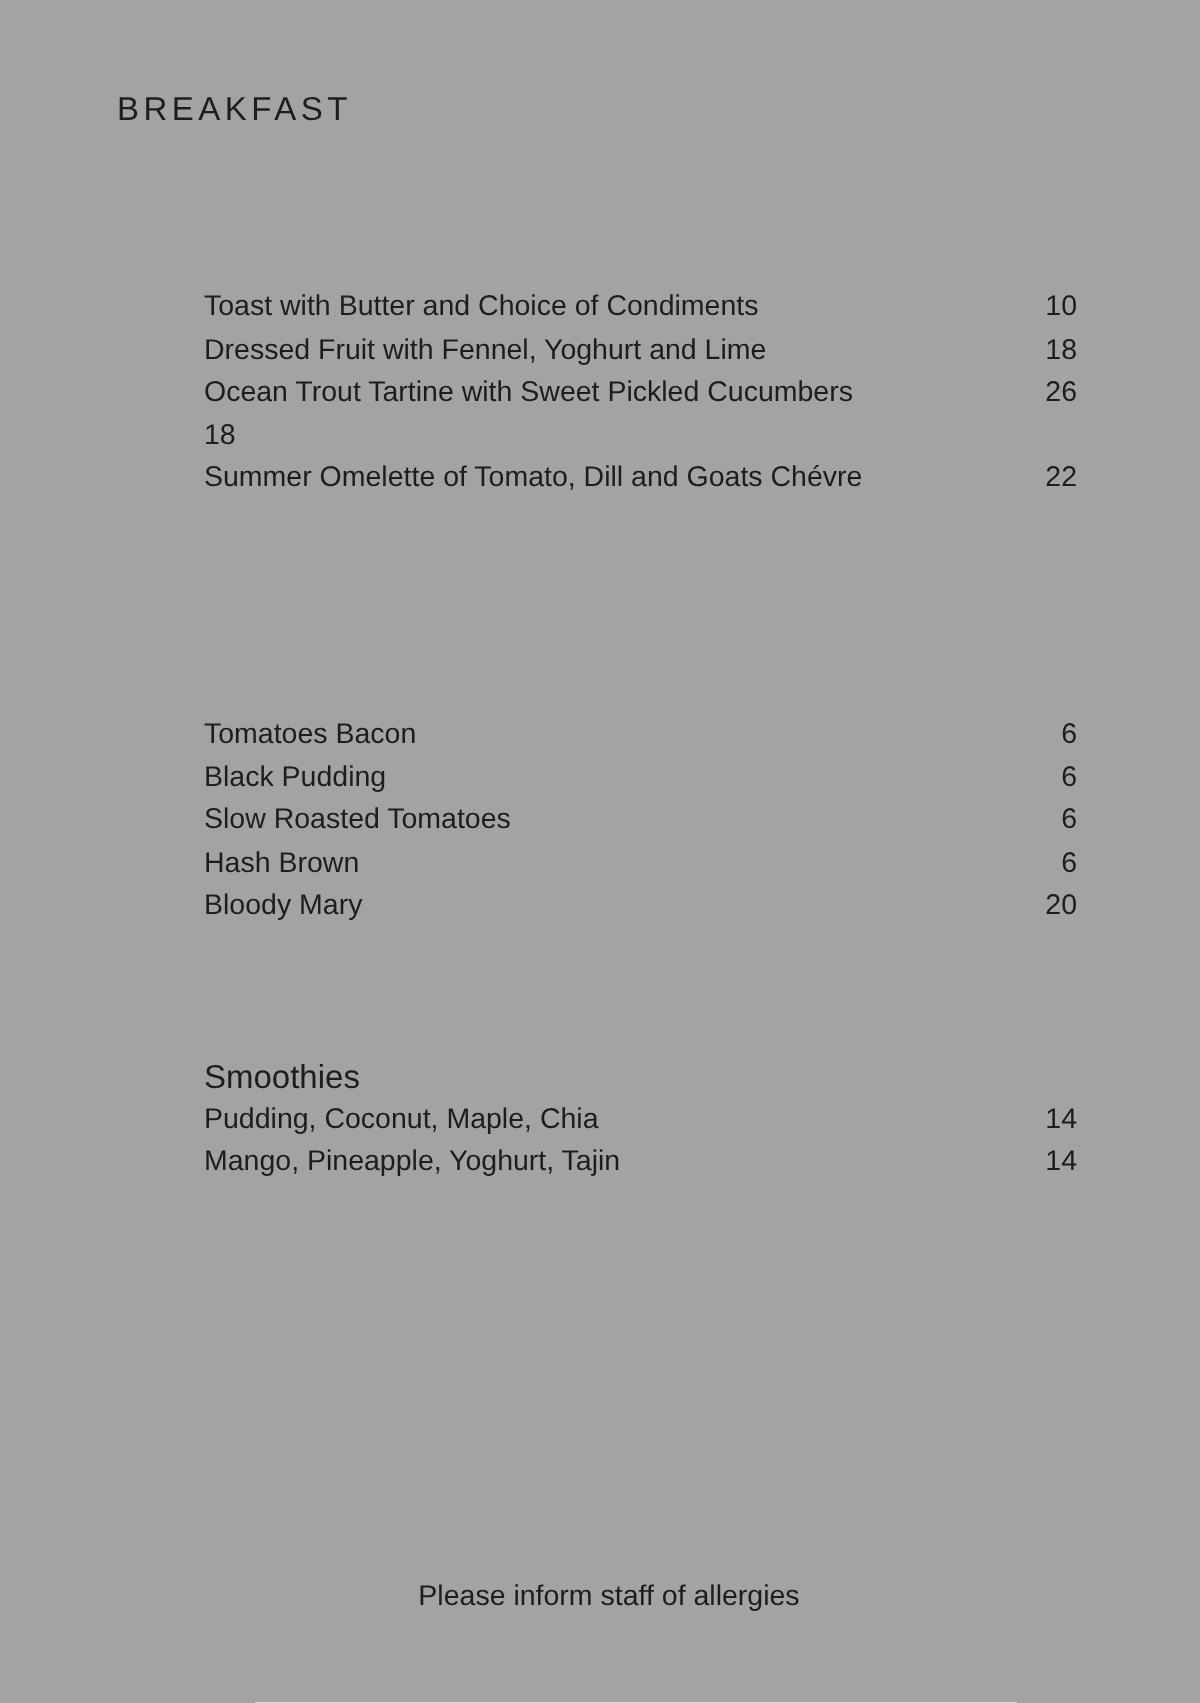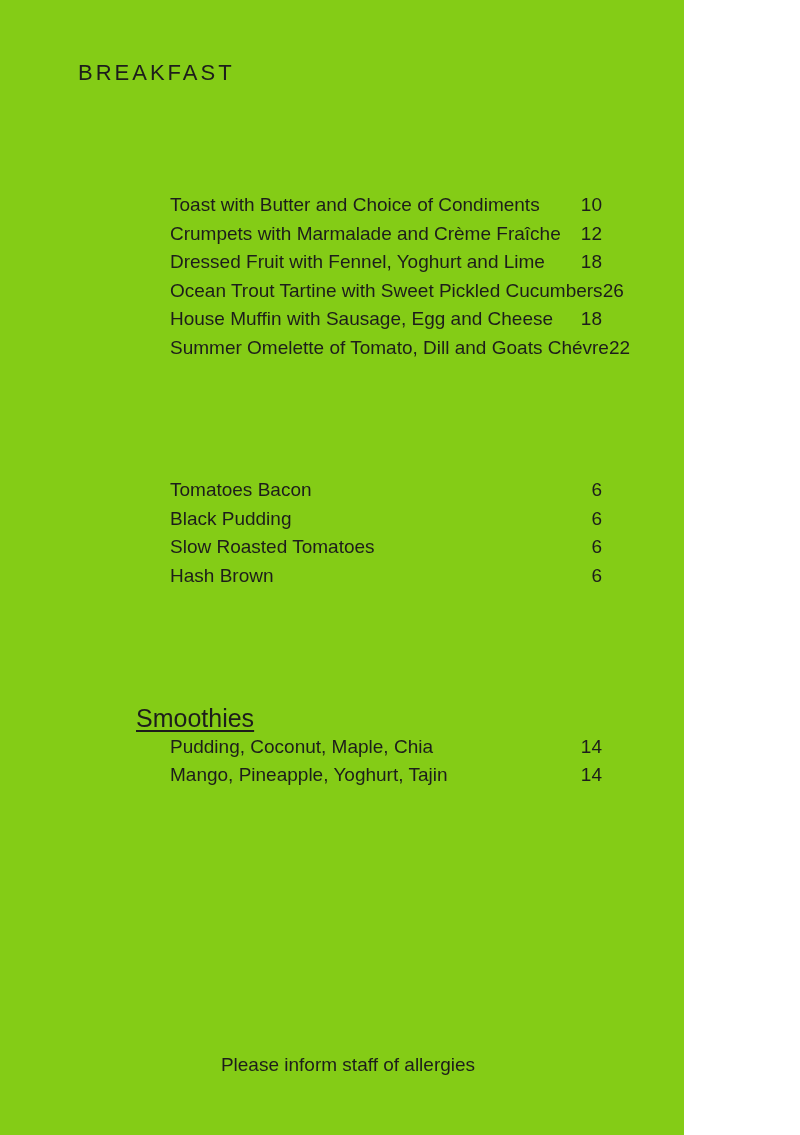--- a/index.html
+++ b/index.html
@@ -2,23 +2,23 @@
 <html><head>
 <meta charset="utf-8">
 <style>
   html, body {
     margin: 0;
     padding: 0;
     background: #ffffff;
   }
   .page {
     position: relative;
-    width: 684px;
+    width: 800px;
     height: 1135px;
-    background: #84cc16;
+    background: #a3a3a3;
     font-family: "Liberation Sans", "DejaVu Sans", sans-serif;
     color: #1d1d1b;
     overflow: hidden;
   }
   .title {
     position: absolute;
     left: 78px;
     top: 62px;
     margin: 0;
     font-size: 22px;
@@ -27,33 +27,31 @@
     line-height: 1;
     color: #1d1d1b;
   }
   .menu-section {
     position: absolute;
     left: 136px;
     right: 82px;
   }
   .section-heading {
     line-height: 28.5px;
-    font-size: 25px;
+    font-size: 22px;
     font-weight: 400;
-    text-decoration: underline;
     text-underline-offset: 3px;
     text-decoration-thickness: 1.5px;
   }
   .menu-row {
     display: flex;
     justify-content: space-between;
     align-items: baseline;
     line-height: 28.5px;
     font-size: 19px;
-    margin-left: 34px;
   }
   .item-name {
     white-space: nowrap;
   }
   .item-price {
     white-space: nowrap;
     text-align: right;
   }
   .footer {
     position: absolute;
@@ -72,33 +70,28 @@
 <div class="page">
 
   <h1 class="title">BREAKFAST</h1>
 
   <section class="menu-section" style="top:191px">
       <div class="menu-row">
         <span class="item-name">Toast with Butter and Choice of Condiments</span>
         <span class="item-price">10</span>
       </div>
       <div class="menu-row">
-        <span class="item-name">Crumpets with Marmalade and Crème Fraîche</span>
-        <span class="item-price">12</span>
-      </div>
-      <div class="menu-row">
         <span class="item-name">Dressed Fruit with Fennel, Yoghurt and Lime</span>
         <span class="item-price">18</span>
       </div>
       <div class="menu-row">
         <span class="item-name">Ocean Trout Tartine with Sweet Pickled Cucumbers</span>
         <span class="item-price">26</span>
       </div>
       <div class="menu-row">
-        <span class="item-name">House Muffin with Sausage, Egg and Cheese</span>
         <span class="item-price">18</span>
       </div>
       <div class="menu-row">
         <span class="item-name">Summer Omelette of Tomato, Dill and Goats Chévre</span>
         <span class="item-price">22</span>
       </div>
     </section>
 
   <section class="menu-section" style="top:476px">
       <div class="menu-row">
@@ -110,20 +103,24 @@
         <span class="item-price">6</span>
       </div>
       <div class="menu-row">
         <span class="item-name">Slow Roasted Tomatoes</span>
         <span class="item-price">6</span>
       </div>
       <div class="menu-row">
         <span class="item-name">Hash Brown</span>
         <span class="item-price">6</span>
       </div>
+      <div class="menu-row">
+        <span class="item-name">Bloody Mary</span>
+        <span class="item-price">20</span>
+      </div>
     </section>
 
   <section class="menu-section" style="top:704px">
       <div class="section-heading">Smoothies</div>
       <div class="menu-row">
         <span class="item-name">Pudding, Coconut, Maple, Chia</span>
         <span class="item-price">14</span>
       </div>
       <div class="menu-row">
         <span class="item-name">Mango, Pineapple, Yoghurt, Tajin</span>

